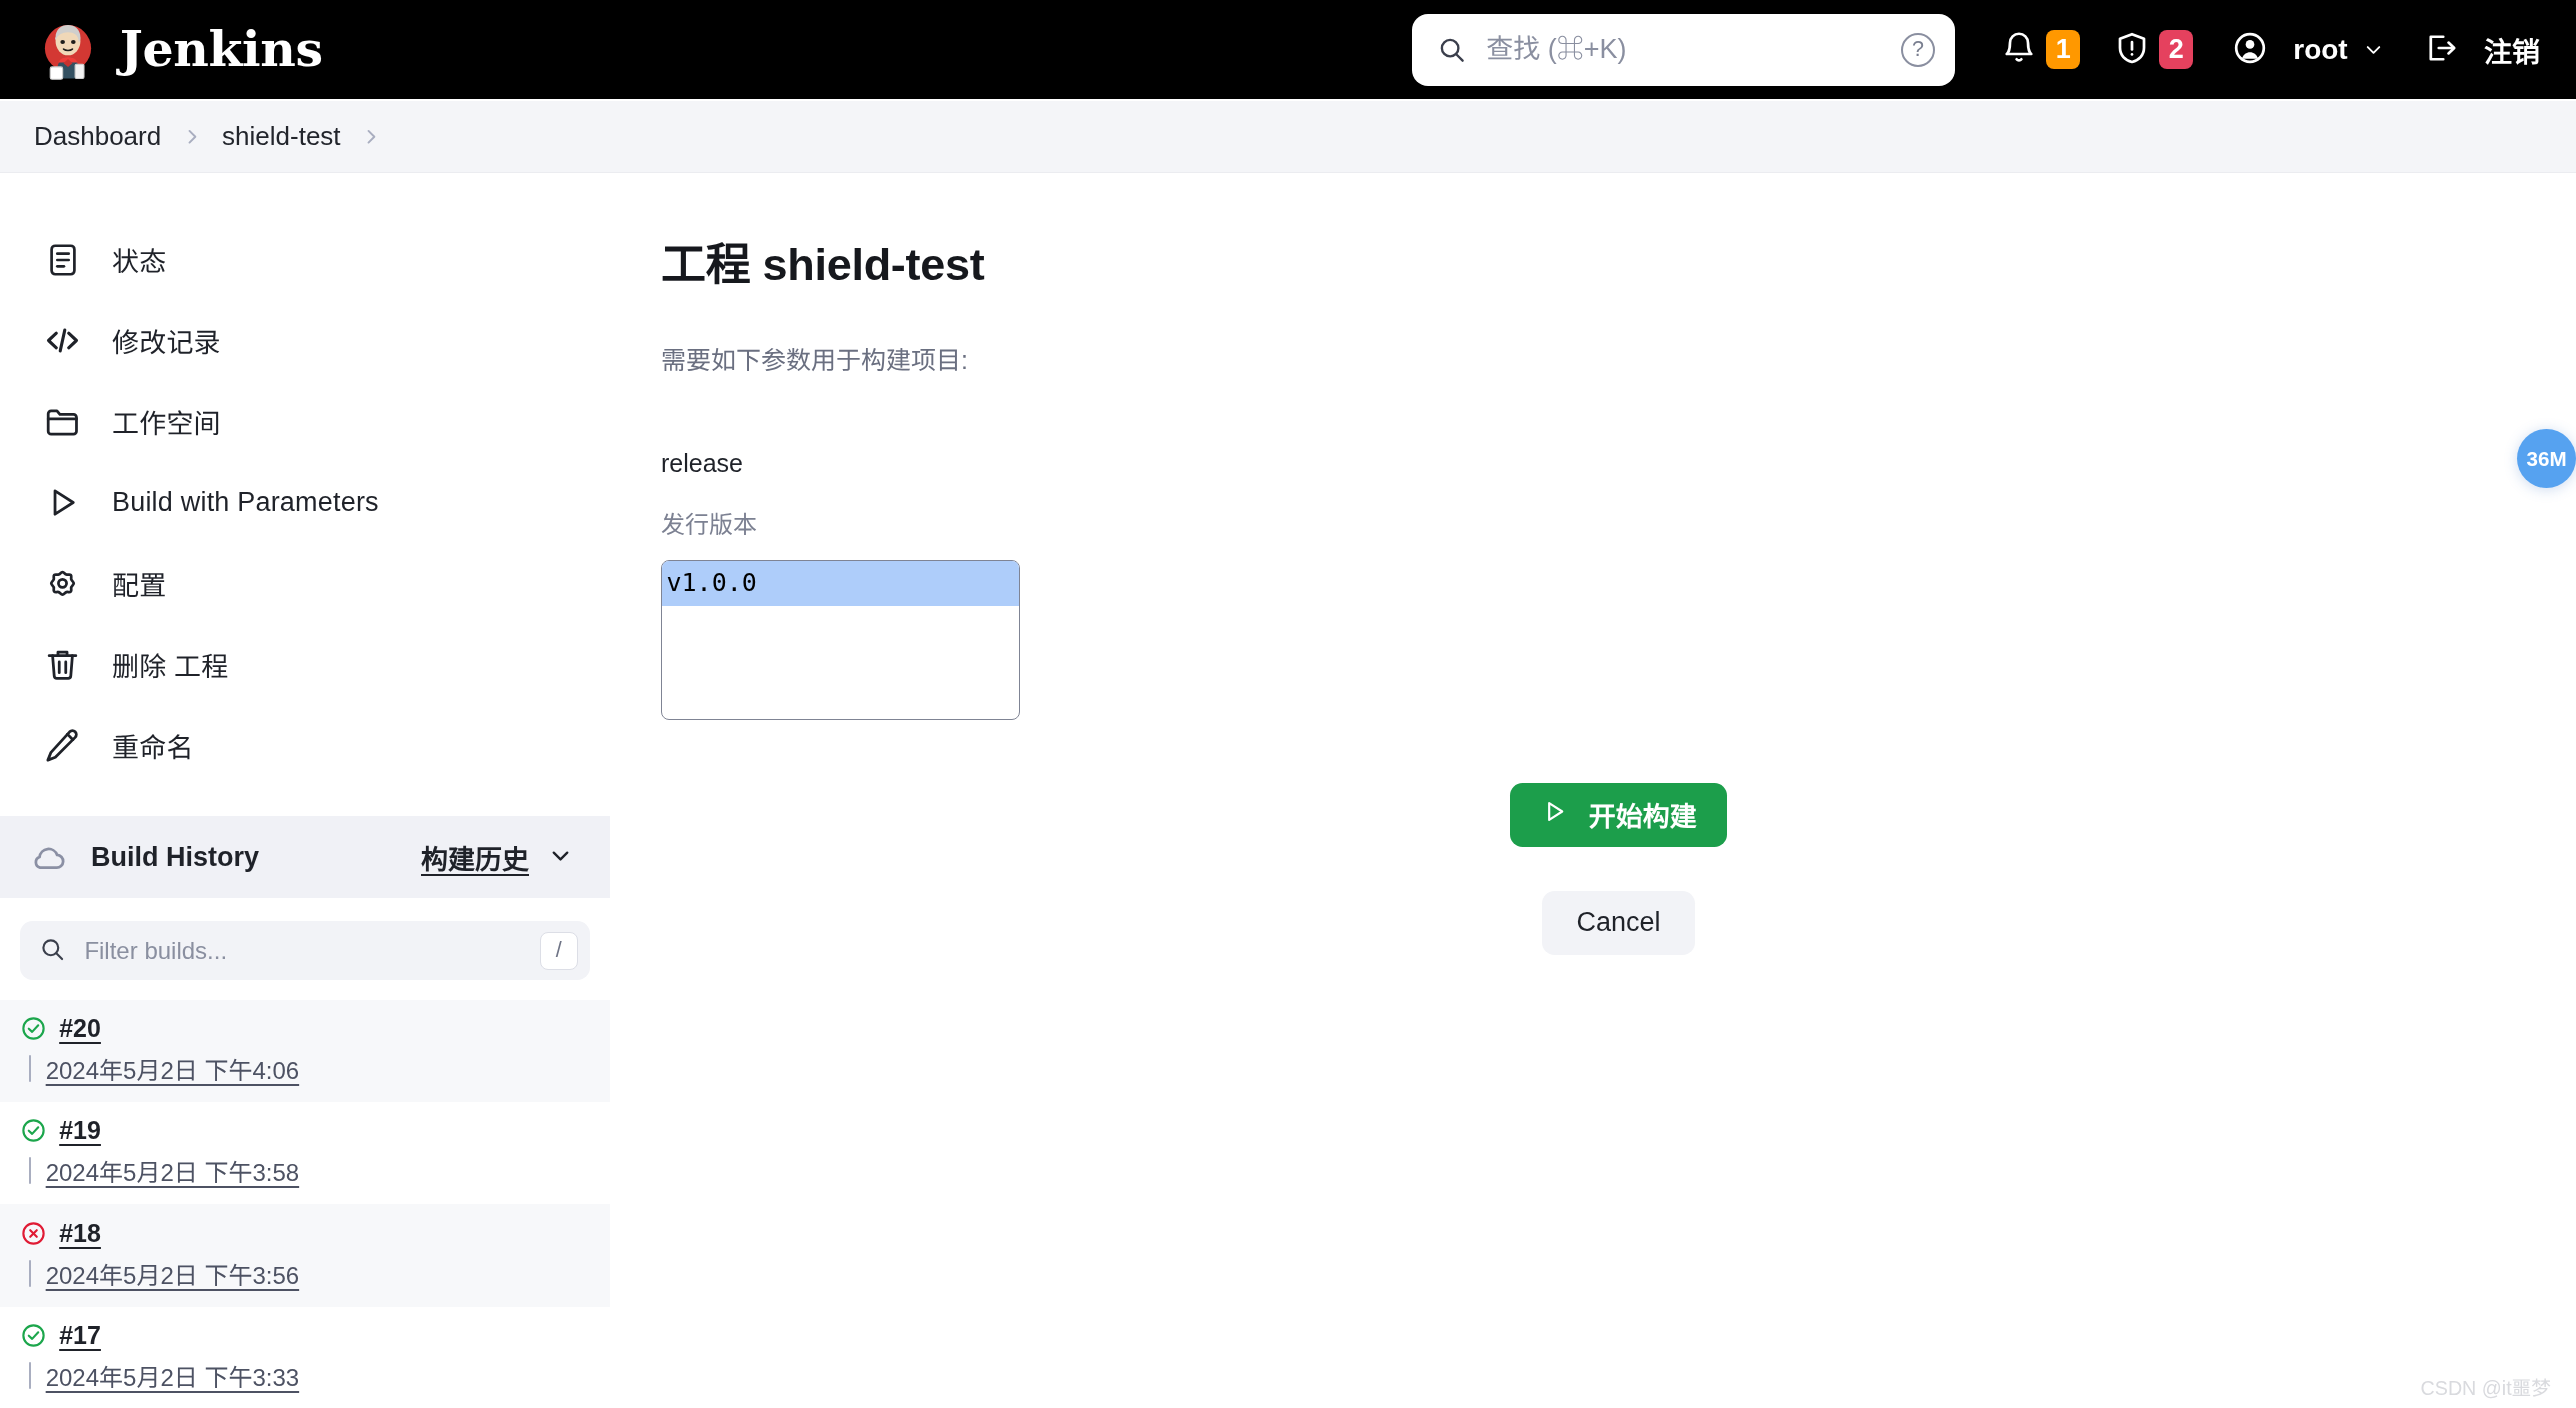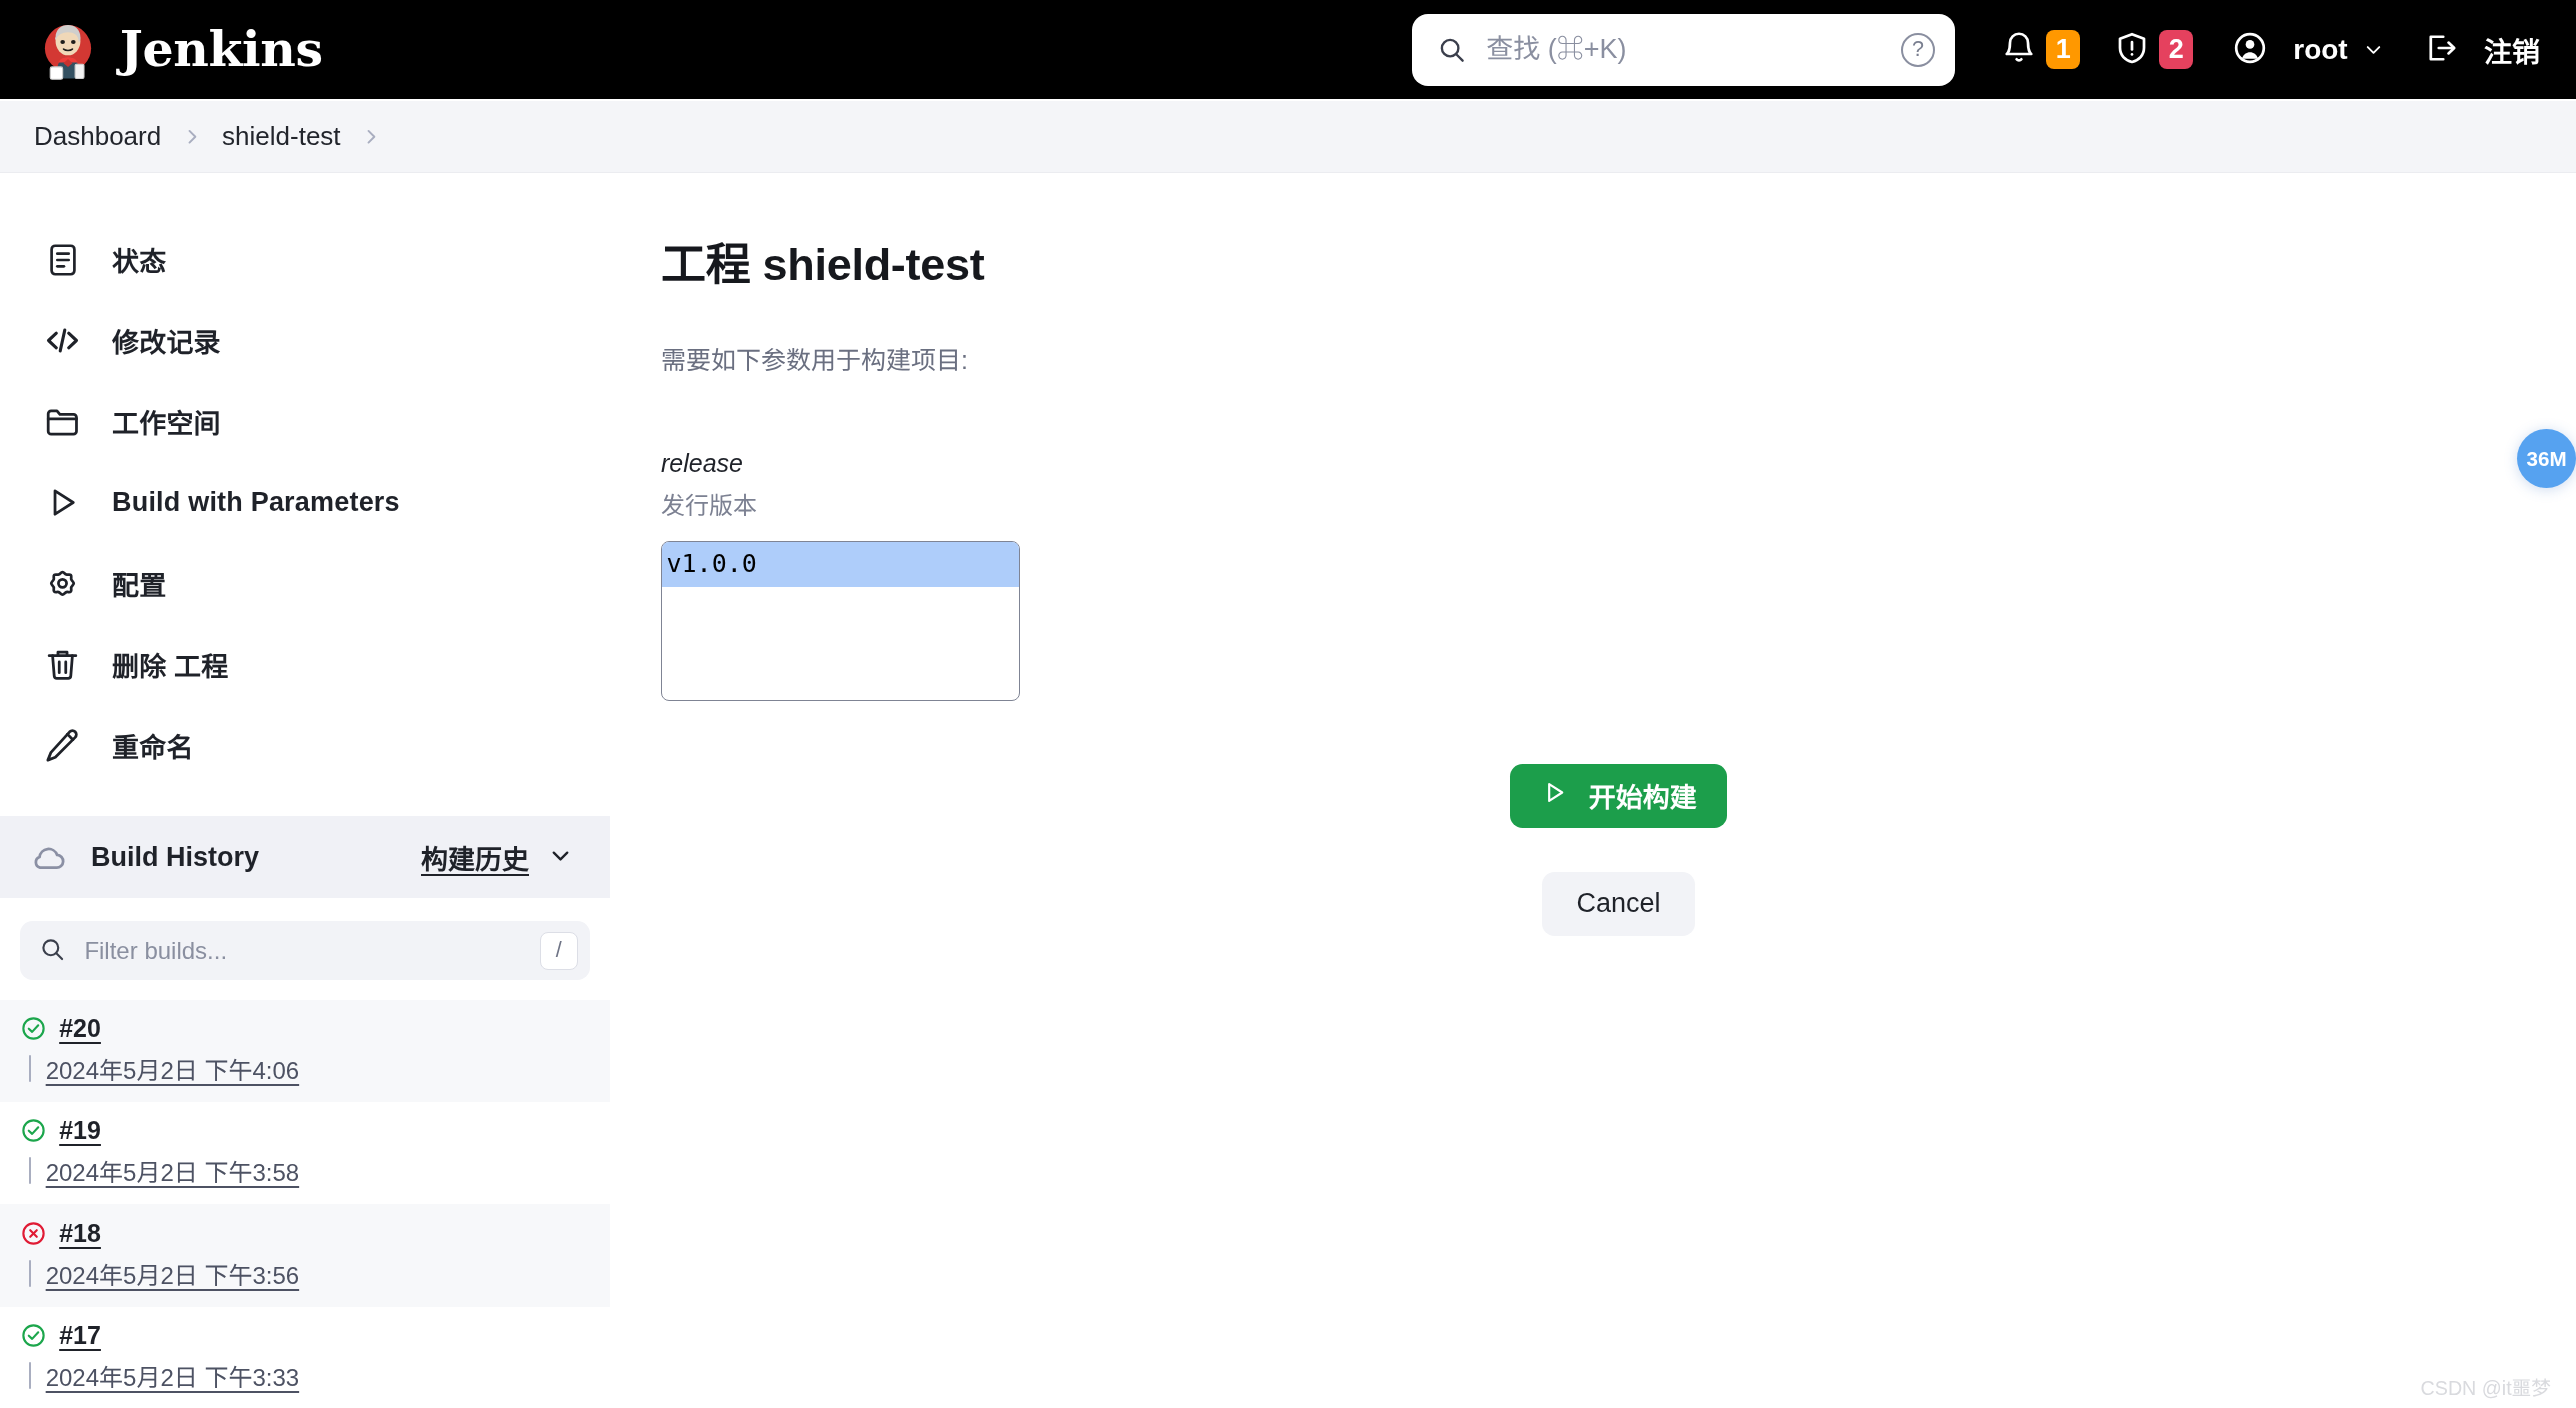--- a/index.html
+++ b/index.html
@@ -190,21 +190,21 @@
     height: 81px;
     padding-left: 43px;
     gap: 30px;
     cursor: pointer;
     text-decoration: none;
     color: #1f2229;
   }
   .nav-icon { flex: none; width: 39px; height: 39px; display:flex; align-items:center; justify-content:center; }
   .nav-label {
     font-size: 27px;
-    font-weight: 700;
+    font-weight: 400;
     white-space: nowrap;
     letter-spacing: 0.2px;
   }
 
   
   .bh-header {
     margin-top: 30px;
     height: 82px;
     background: #f0f1f6;
     display: flex;
@@ -328,22 +328,21 @@
   .intro {
     font-size: 25px;
     color: #6a6f80;
     margin-bottom: 73px;
   }
 
   .param-name {
     font-size: 25px;
     font-weight: 400;
     color: #1f2229;
-    margin-bottom: 8px;
-    font-style: italic;
+    margin-bottom: 27px;
   }
   .param-desc {
     font-size: 24px;
     color: #7c8192;
     margin-bottom: 19.7px;
   }
 
   .param-select {
     width: 359px;
     height: 160px;

